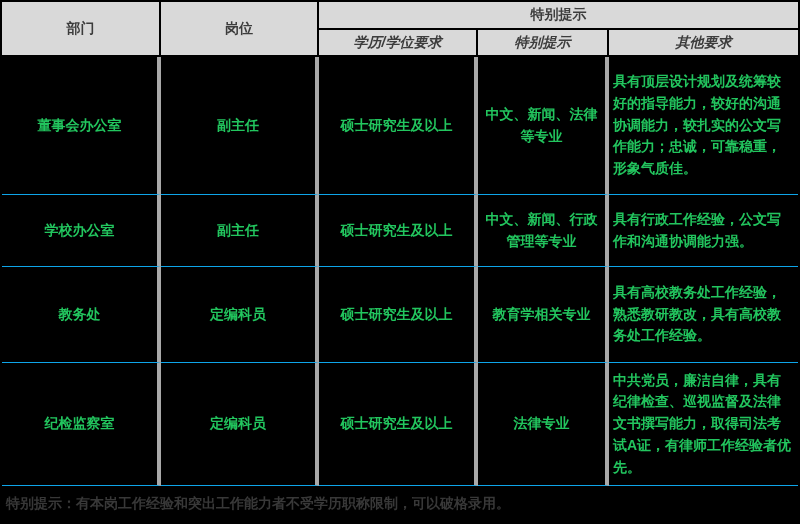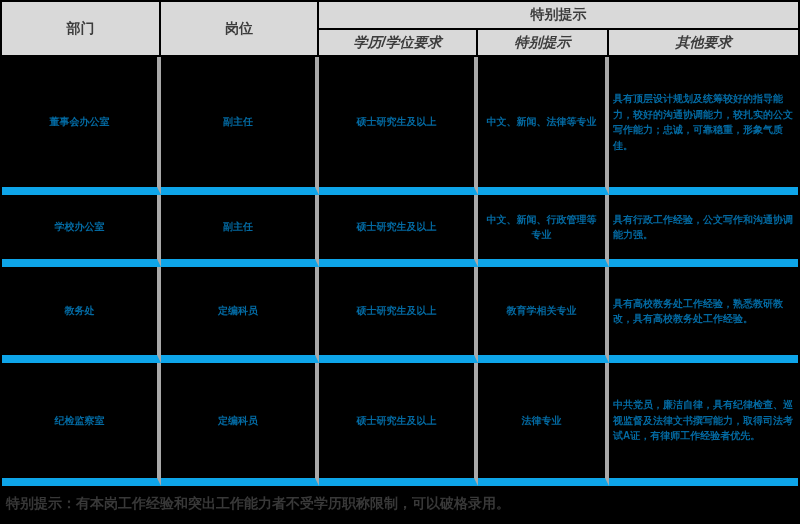--- a/index.html
+++ b/index.html
@@ -41,28 +41,28 @@
     text-align: center;
     vertical-align: middle;
     border-right: 2px solid #000000;
     border-bottom: 2px solid #000000;
     padding: 2px 4px;
   }
   th.hd.no-right { border-right: 0; }
   
   td.cell {
     background: #000000;
-    color: #0369a1;
-    font-size: 10px;
+    color: #22c55e;
+    font-size: 14px;
     font-weight: bold;
     text-align: center;
     vertical-align: middle;
     line-height: 1.55;
     border-right: 4px solid #a9a9a9;
-    border-bottom: 8px solid #0ea5e9;
+    border-bottom: 1px solid #0ea5e9;
     padding: 3px 6px;
   }
   td.cell.no-right { border-right: 0; }
   td.cell.other {
     text-align: left;
     padding: 3px 4px;
   }
   
   td.footer-cell {
     background: #000000;

